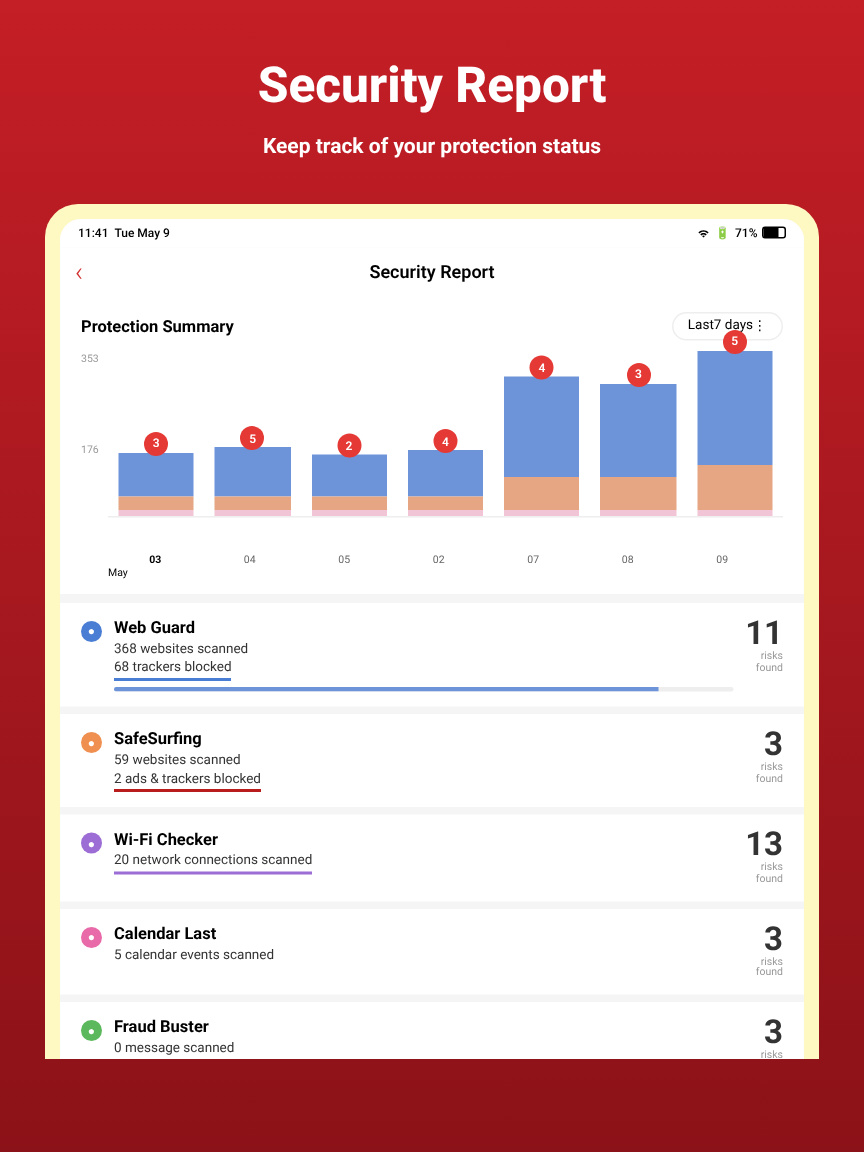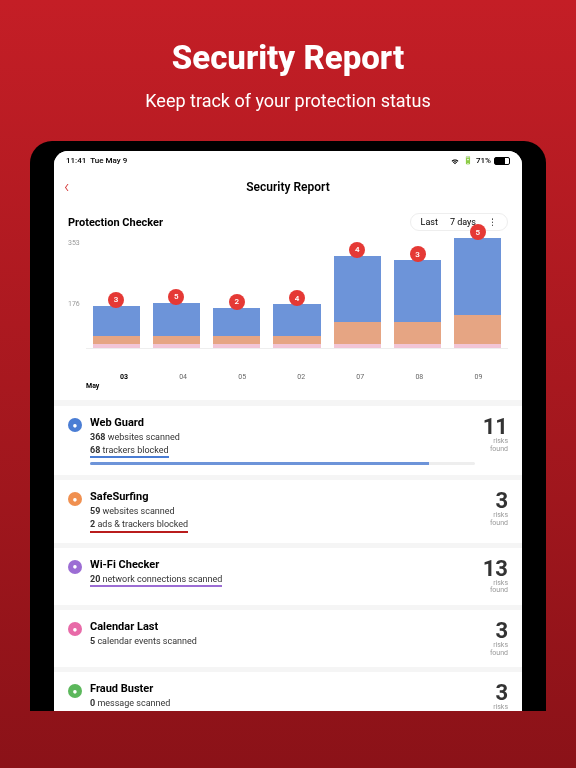--- a/index.html
+++ b/index.html
@@ -1,54 +1,54 @@
 <!DOCTYPE html>
 <html><head>
 <meta charset="utf-8">
 <style>
 *{box-sizing:border-box;margin:0;padding:0;font-family:-apple-system,BlinkMacSystemFont,'Segoe UI',Roboto,sans-serif}
 body{width:576px;height:768px;background:linear-gradient(180deg,#c41e26 0%,#8b1218 100%);overflow:hidden}
 .hero{text-align:center;padding:38px 20px 28px;color:#fff}
 .hero-title{font-size:33px;font-weight:800;margin-bottom:12px}
-.hero-sub{font-size:18px;font-weight:400;line-height:1.35}
-.tablet{margin:0 30px;background:#000000;border-radius:22px 22px 0 0;padding:10px 24px 0;height:570px;overflow:hidden}
+.hero-sub{font-size:14px;font-weight:700;line-height:1.35}
+.tablet{margin:0 30px;background:#fef9c3;border-radius:22px 22px 0 0;padding:10px 10px 0;height:570px;overflow:hidden}
 .screen{background:#f5f5f5;border-radius:14px 14px 0 0;height:100%;overflow:hidden;display:flex;flex-direction:column}
 .statusbar{display:flex;justify-content:space-between;align-items:center;padding:5px 12px;font-size:8px;font-weight:500;color:#000;background:#fff}
 .sb-right{display:flex;gap:3px;align-items:center}
 .wifi-icon{width:10px;height:8px}
 .nav{display:flex;align-items:center;padding:6px 10px;background:#fff;position:relative}
 .back{color:#d32f2f;font-size:18px;font-weight:300;text-decoration:none}
 .nav-title{position:absolute;left:50%;transform:translateX(-50%);font-size:12px;font-weight:600}
 .card{background:#fff;margin:0 0 6px 0;padding:10px 14px}
 .summary-head{display:flex;justify-content:space-between;align-items:center;margin-bottom:8px}
 .sum-title{font-size:11px;font-weight:700}
-.range-pill{background:#fff;border:1px solid #eee;border-radius:14px;padding:3px 10px;font-size:9px;display:flex;align-items:center;gap:12px}
+.range-pill{background:#fff;border:1px solid #eee;border-radius:14px;padding:3px 10px;font-size:9px;display:flex;align-items:center;gap:0}
 .range-pill b{font-weight:400}
 .chart{position:relative;height:130px;padding-left:18px}
 .ylabel{position:absolute;left:0;font-size:7px;color:#999}
 .y-top{top:0}.y-mid{top:50%;transform:translateY(-50%)}
 .chart-bars{display:flex;align-items:flex-end;justify-content:space-around;height:110px;border-bottom:1px solid #eee}
 .bar-group{display:flex;flex-direction:column;align-items:center;width:14%;position:relative}
 .badge{position:absolute;top:-14px;background:#e53935;color:#fff;border-radius:9px;min-width:16px;height:16px;display:flex;align-items:center;justify-content:center;font-size:8px;font-weight:600}
 .badge:after{content:'';position:absolute;bottom:-3px;left:50%;transform:translateX(-50%);border:3px solid transparent;border-top-color:#e53935}
 .stack{width:80%;display:flex;flex-direction:column}
 .seg-blue{background:#6d94d9}
 .seg-orange{background:#e6a583}
 .seg-pink{background:#f2c5d6;height:4px}
-.xlabels{display:flex;justify-content:flex-end;margin-top:4px;padding-left:18px}
+.xlabels{display:flex;justify-content:flex-start;margin-top:4px;padding-left:18px}
 .xlabel{font-size:7px;color:#666;width:14%;text-align:center}
 .xl-first{font-weight:700;color:#000}
-.month{font-size:7px;font-weight:700;padding-left:18px;margin-top:1px}
+.month{font-size:7px;font-weight:400;padding-left:18px;margin-top:1px}
 .feature{background:#fff;margin-bottom:5px;padding:10px 14px;display:flex;align-items:flex-start;gap:8px}
 .ficon{width:14px;height:14px;border-radius:50%;flex-shrink:0;display:flex;align-items:center;justify-content:center;font-size:8px;color:#fff;margin-top:2px}
 .ic-blue{background:#4a7dd4}.ic-orange{background:#f09050}.ic-purple{background:#9c6dd4}.ic-pink{background:#e86aa8}.ic-green{background:#5cb85c}
 .finfo{flex:1}
 .fname{font-size:11px;font-weight:700;margin-bottom:2px}
 .fstats{font-size:9px;color:#333;line-height:1.4}
-.fstats b{font-weight:700}
+.fstats b{font-weight:400}
 .underline-b{border-bottom:2px solid #4a7dd4;display:inline-block}
 .underline-o{border-bottom:2px solid #b91c1c;display:inline-block}
 .underline-p{border-bottom:2px solid #9c6dd4;display:inline-block}
 .risks{text-align:right}
 .rnum{font-size:22px;font-weight:700;color:#333;line-height:1}
 .rlabel{font-size:7px;color:#999;line-height:1.1}
 .progress{height:3px;background:#eee;margin-top:4px;border-radius:2px;overflow:hidden}
 .progress-fill{height:100%;background:#6d94d9;width:88%}
 </style>
 </head>
@@ -76,21 +76,21 @@
       </div>
     </div>
 
     <div class="nav">
       <a class="back">‹</a>
       <div class="nav-title">Security Report</div>
     </div>
 
     <div class="card">
       <div class="summary-head">
-        <div class="sum-title">Protection Checker</div>
+        <div class="sum-title">Protection Summary</div>
         <div class="range-pill">
           <span>Last</span>
           <b>7 days</b>
           <span>⋮</span>
         </div>
       </div>
       <div class="chart">
         <div class="ylabel y-top">353</div>
         <div class="ylabel y-mid">176</div>
         <div class="chart-bars" id="chart-bars">

